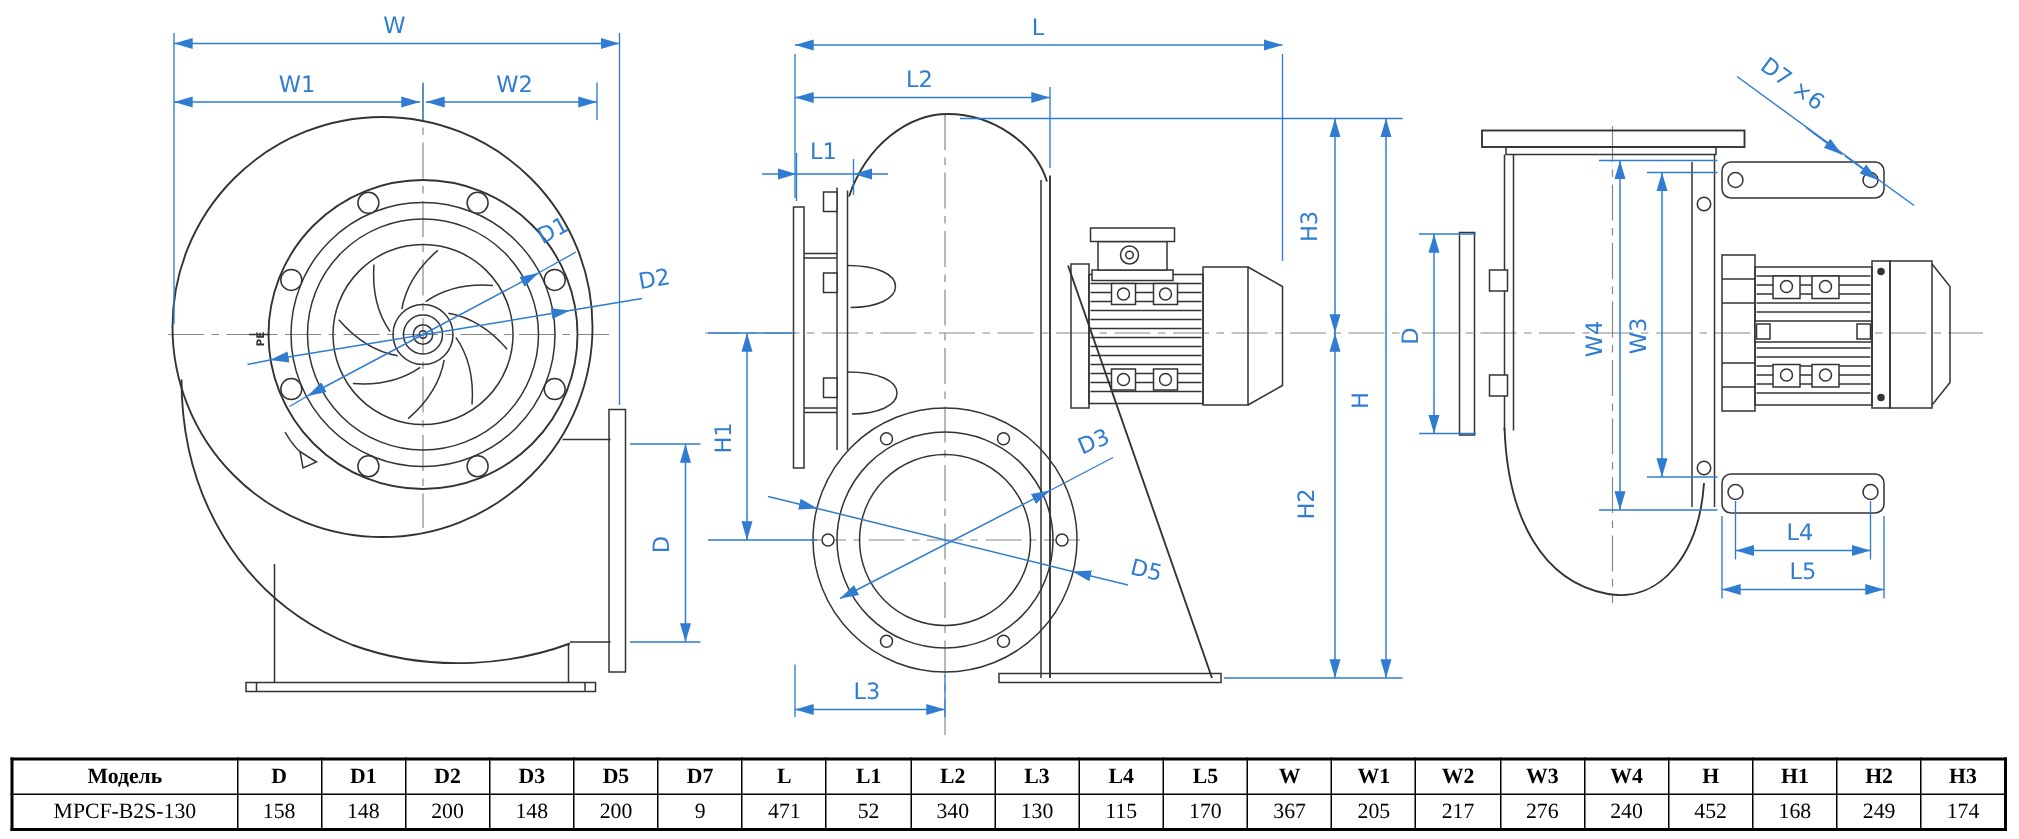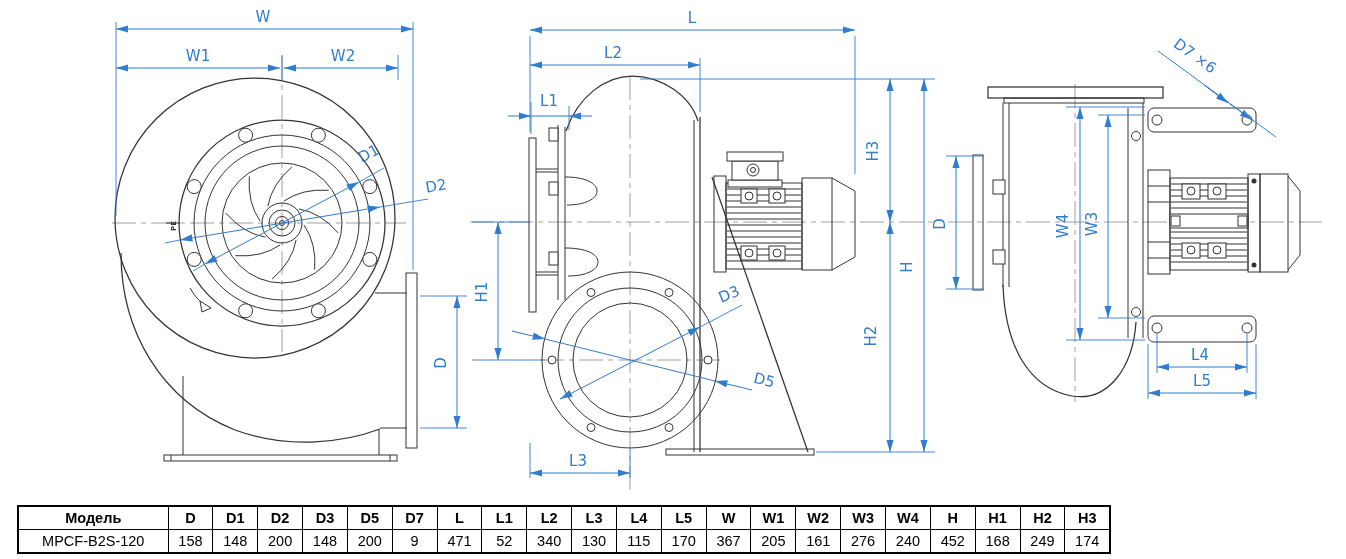--- a/index.html
+++ b/index.html
@@ -7,22 +7,22 @@
         font-family:"DejaVu Sans",sans-serif;}
   svg{display:block;}
   svg text{font-family:"DejaVu Sans",sans-serif;font-size:15px;fill:#2f7cd0;}
   svg text.small{font-size:7px;fill:#333;font-weight:bold;}
   .outline{stroke:#333;fill:none;stroke-width:1.25;}
   .detail{stroke:#333;fill:none;stroke-width:1;}
   .detailf{stroke:#333;fill:#fff;stroke-width:1;}
   .center{stroke:#888;fill:none;stroke-width:0.8;stroke-dasharray:24 5 5 5;}
   .dim{stroke:#2f7cd0;fill:none;stroke-width:1;}
   .ext{stroke:#2f7cd0;fill:none;stroke-width:0.9;}
-  table.dims{border-collapse:collapse;table-layout:fixed;width:1094px;margin:2px 0 0 17px;
-             font-family:Liberation Sans, sans-serif;font-size:14.5px;color:#000;
+  table.dims{border-collapse:collapse;table-layout:fixed;width:1331px;margin:2px 0 0 7px;
+             font-family:Liberation Serif, serif;font-size:14.5px;color:#000;
              border:2px solid #000;}
   table.dims th,table.dims td{border:1px solid #000;text-align:center;height:22px;
              padding:0;overflow:hidden;white-space:nowrap;}
   table.dims th{font-weight:bold;}
 </style>
 </head>
 <body>
 
 <div class="page">
 
@@ -428,36 +428,36 @@
           <th>W3</th>
           <th>W4</th>
           <th>H</th>
           <th>H1</th>
           <th>H2</th>
           <th>H3</th>
         </tr>
       </thead>
   <tbody>
         <tr>
-          <td>MPCF-B2S-120</td>
+          <td>MPCF-B2S-130</td>
           <td>158</td>
           <td>148</td>
           <td>200</td>
           <td>148</td>
           <td>200</td>
           <td>9</td>
           <td>471</td>
           <td>52</td>
           <td>340</td>
           <td>130</td>
           <td>115</td>
           <td>170</td>
           <td>367</td>
           <td>205</td>
-          <td>161</td>
+          <td>217</td>
           <td>276</td>
           <td>240</td>
           <td>452</td>
           <td>168</td>
           <td>249</td>
           <td>174</td>
         </tr>
       </tbody>
 </table>
 

